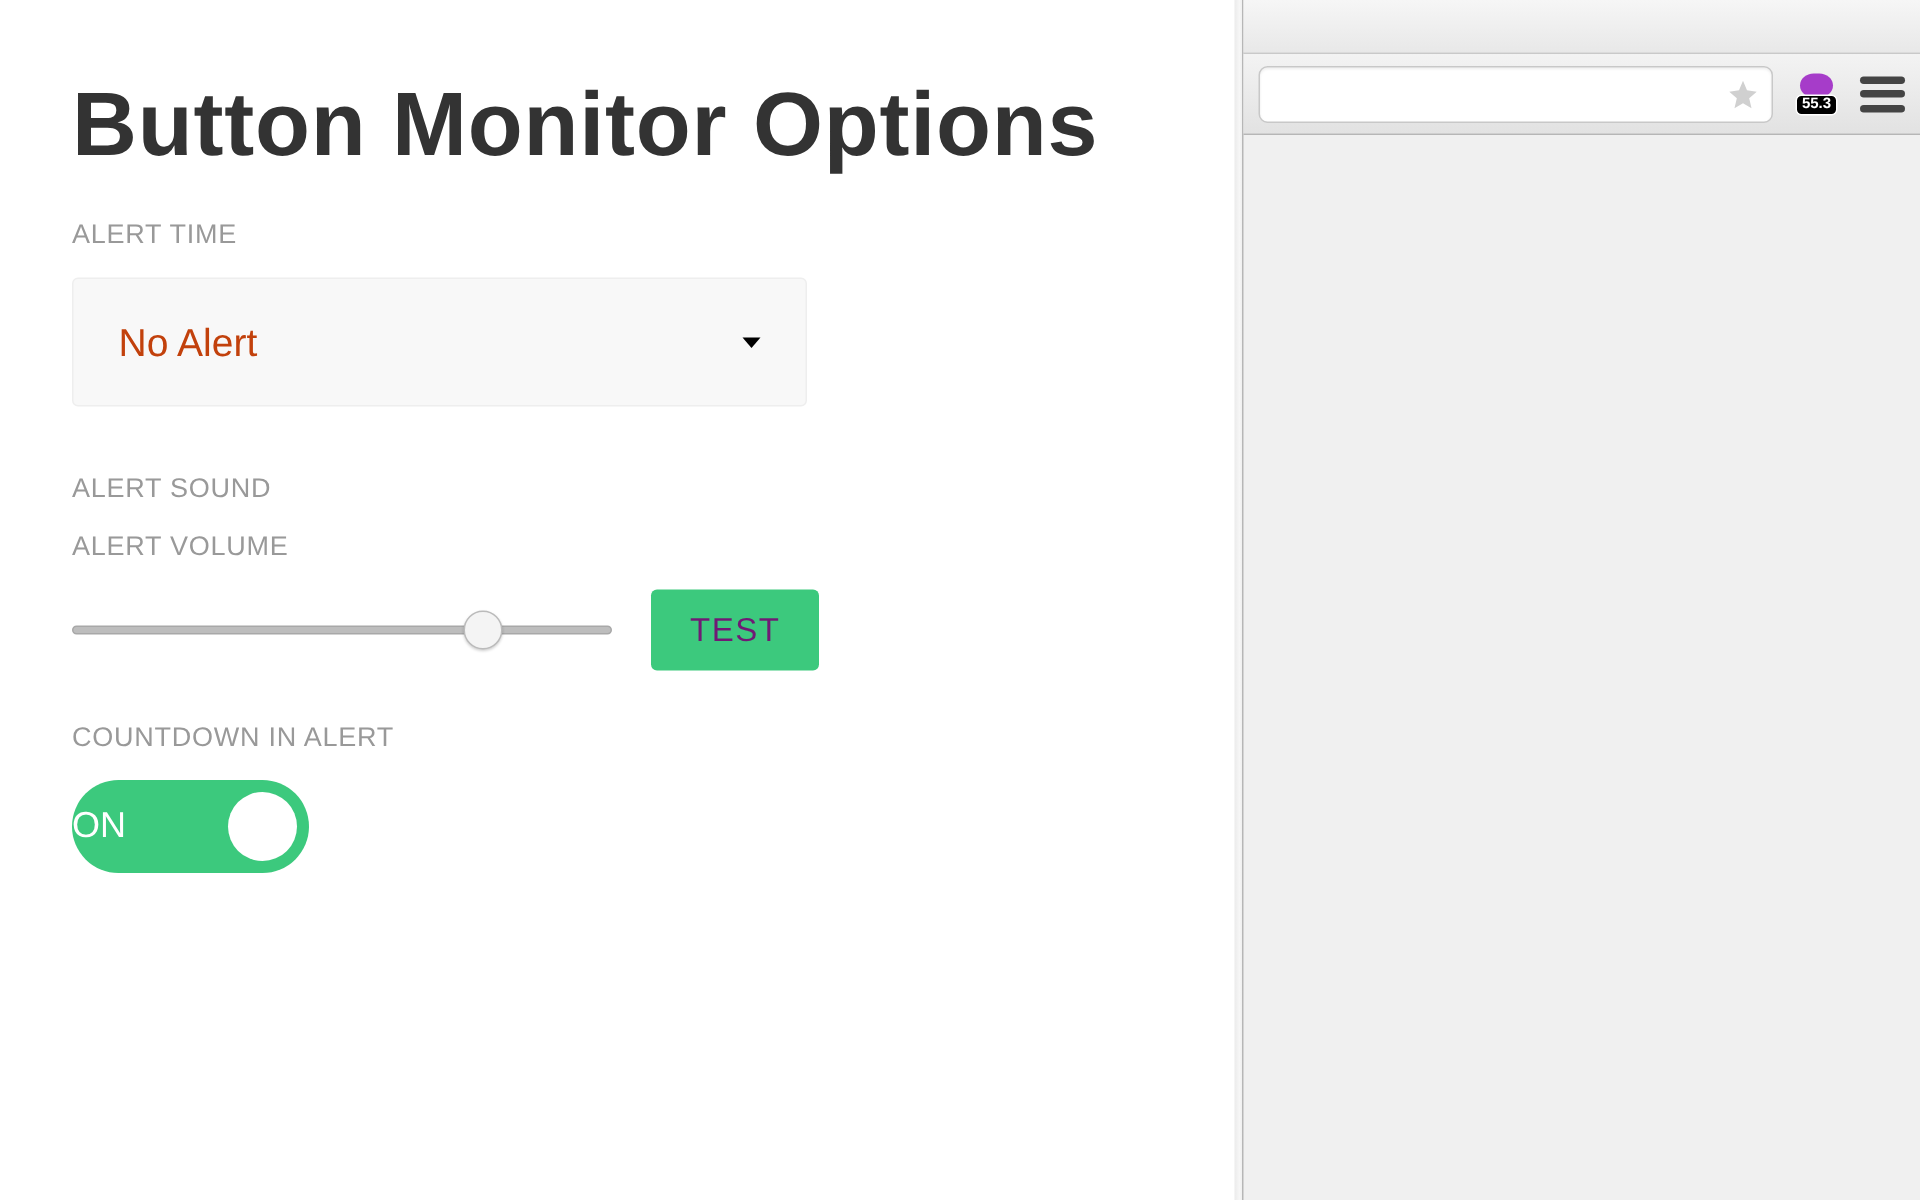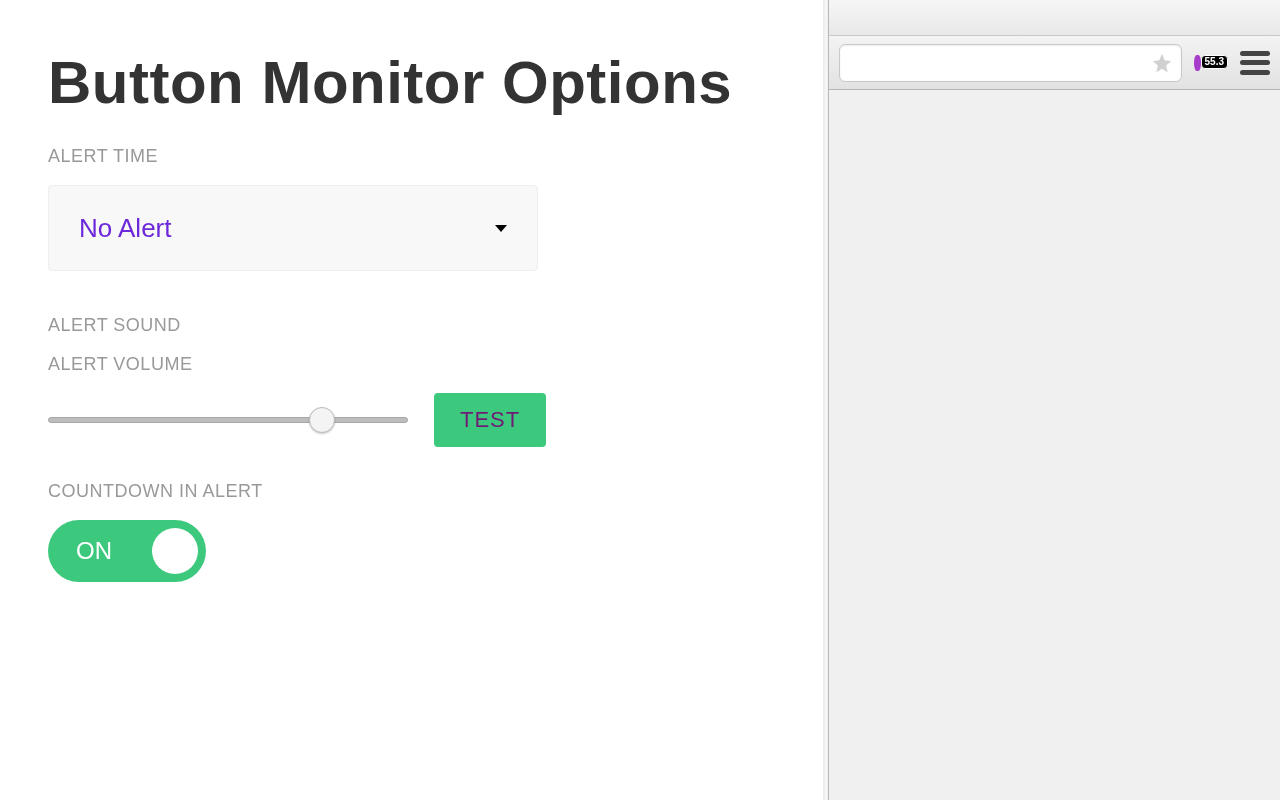--- a/index.html
+++ b/index.html
@@ -36,21 +36,21 @@
     border-radius: 4px;
     display: flex;
     align-items: center;
     justify-content: space-between;
     padding: 0 30px;
     margin-bottom: 44px;
     cursor: pointer;
   }
   .select .value {
     font-size: 26px;
-    color: #6d28d9;
+    color: #c2410c;
     font-weight: 400;
   }
   .caret {
     width: 0; height: 0;
     border-left: 6px solid transparent;
     border-right: 6px solid transparent;
     border-top: 7px solid #000;
   }
   .vol-row {
     display: flex;
@@ -101,21 +101,20 @@
     background: #3cc97d;
     position: relative;
     display: flex;
     align-items: center;
     cursor: pointer;
   }
   .toggle-label {
     color: #fff;
     font-size: 24px;
     font-weight: 500;
-    margin-left: 28px;
   }
   .toggle-knob {
     position: absolute;
     right: 8px;
     top: 50%;
     transform: translateY(-50%);
     width: 46px; height: 46px;
     border-radius: 50%;
     background: #fff;
   }
@@ -154,21 +153,21 @@
     justify-content: flex-end;
     padding-right: 8px;
   }
   .star {
     width: 22px; height: 22px;
     display: inline-block;
   }
   .star svg { display:block; }
   .ext-icon {
     width: 34px; height: 34px;
-    display: flex; flex-direction: row;
+    display: flex; flex-direction: column;
     align-items: center; justify-content: center;
     gap: 0;
     position: relative;
   }
   .ext-dot {
     width: 22px; height: 16px;
     border-radius: 50% / 60%;
     background: #a63cc9;
   }
   .ext-badge {

